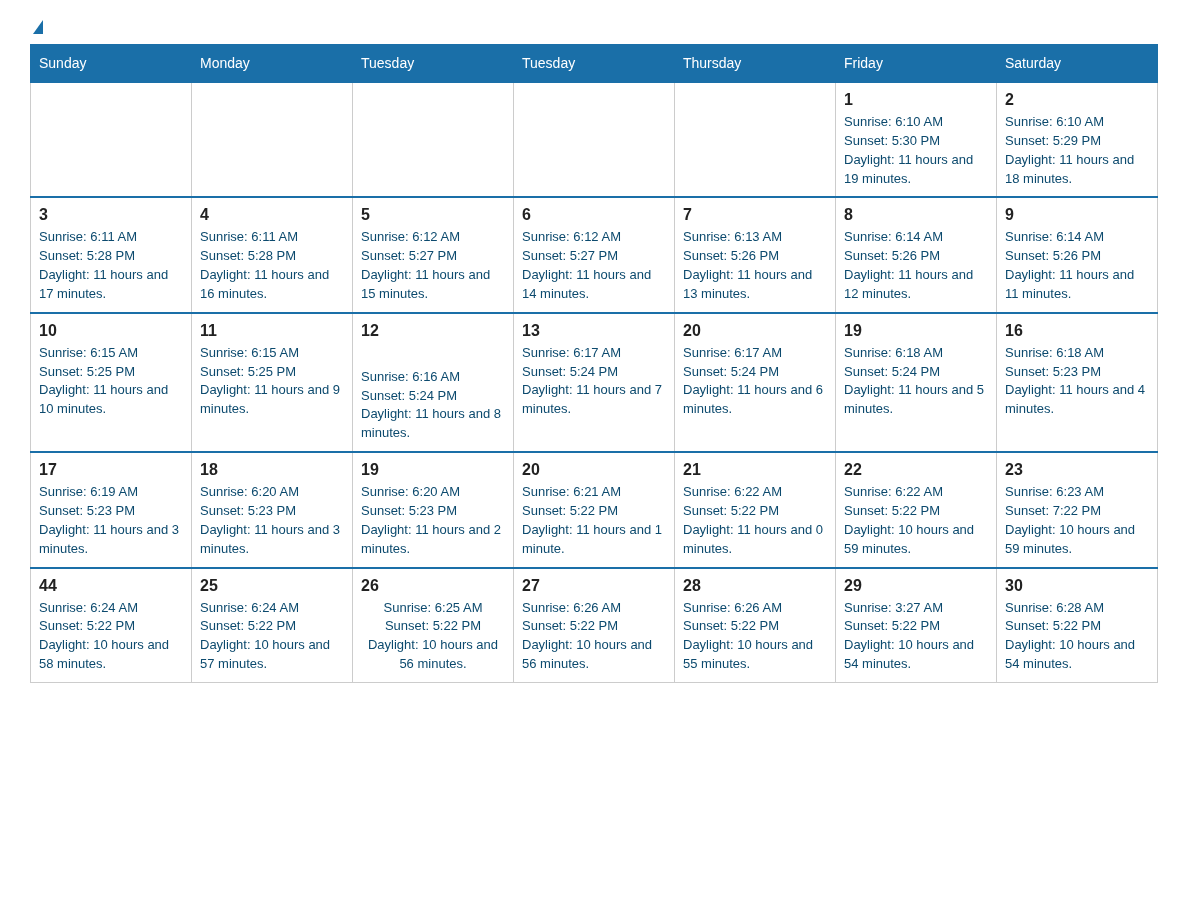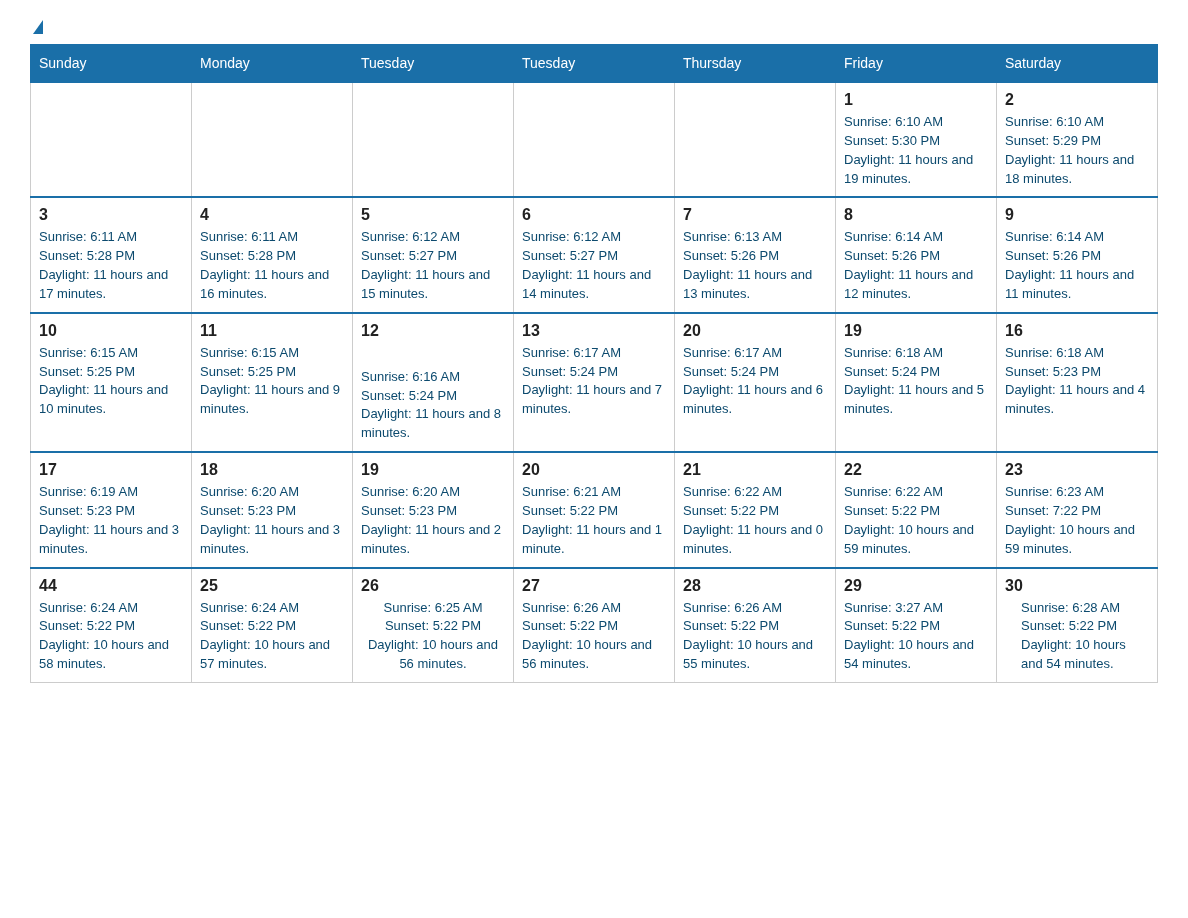--- a/index.html
+++ b/index.html
@@ -309,19 +309,19 @@
 Daylight: 10 hours and 55 minutes.</div>
         </td>
         <td>
           <span class="day-number">29</span>
           <div class="day-info" style="white-space: pre-line;">Sunrise: 3:27 AM
 Sunset: 5:22 PM
 Daylight: 10 hours and 54 minutes.</div>
         </td>
         <td>
           <span class="day-number">30</span>
-          <div class="day-info" style="white-space: pre-line; margin-left: 16px;">Sunrise: 6:28 AM
+          <div class="day-info" style="white-space: pre-line;">Sunrise: 6:28 AM
 Sunset: 5:22 PM
 Daylight: 10 hours and 54 minutes.</div>
         </td>
       </tr>
     </tbody>
 </table>
 
 </body></html>

